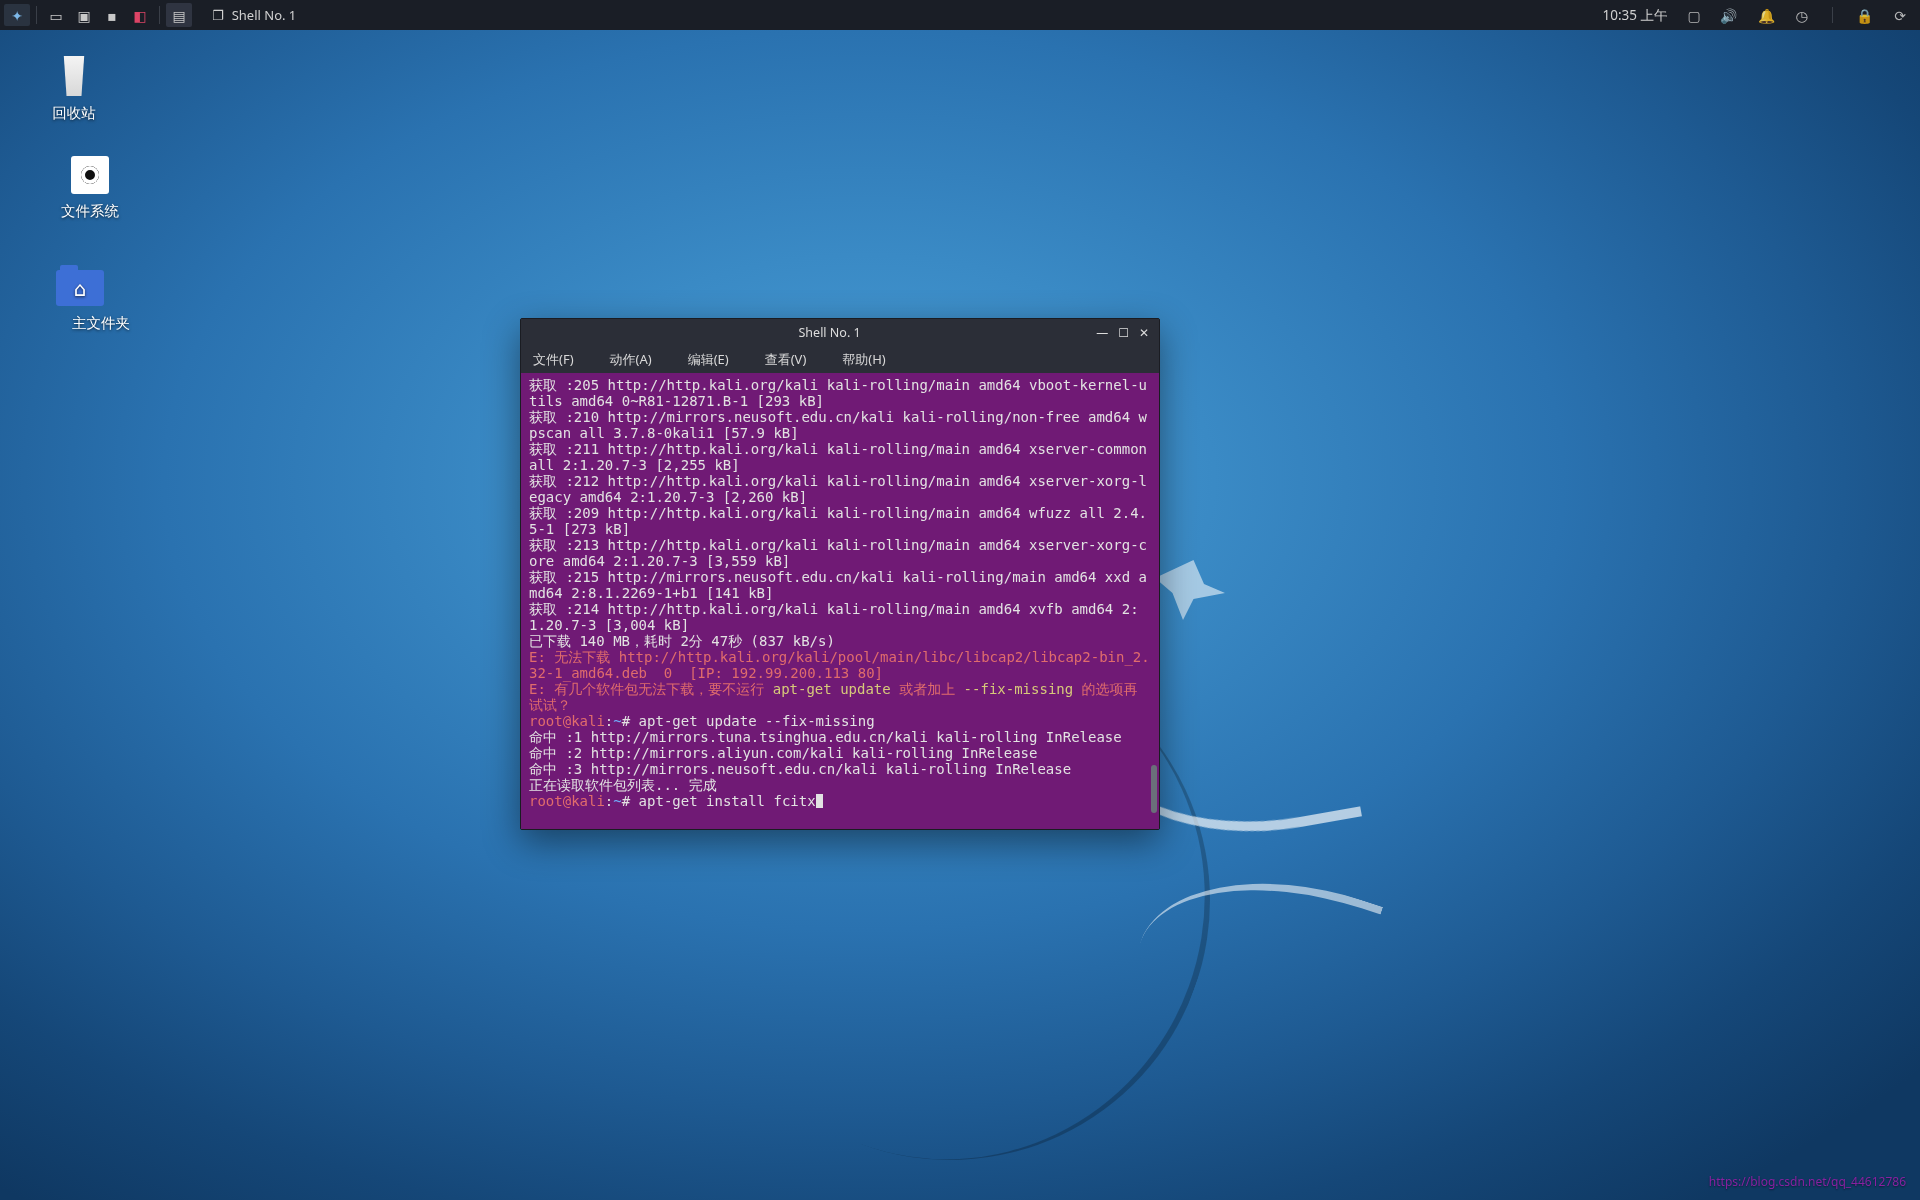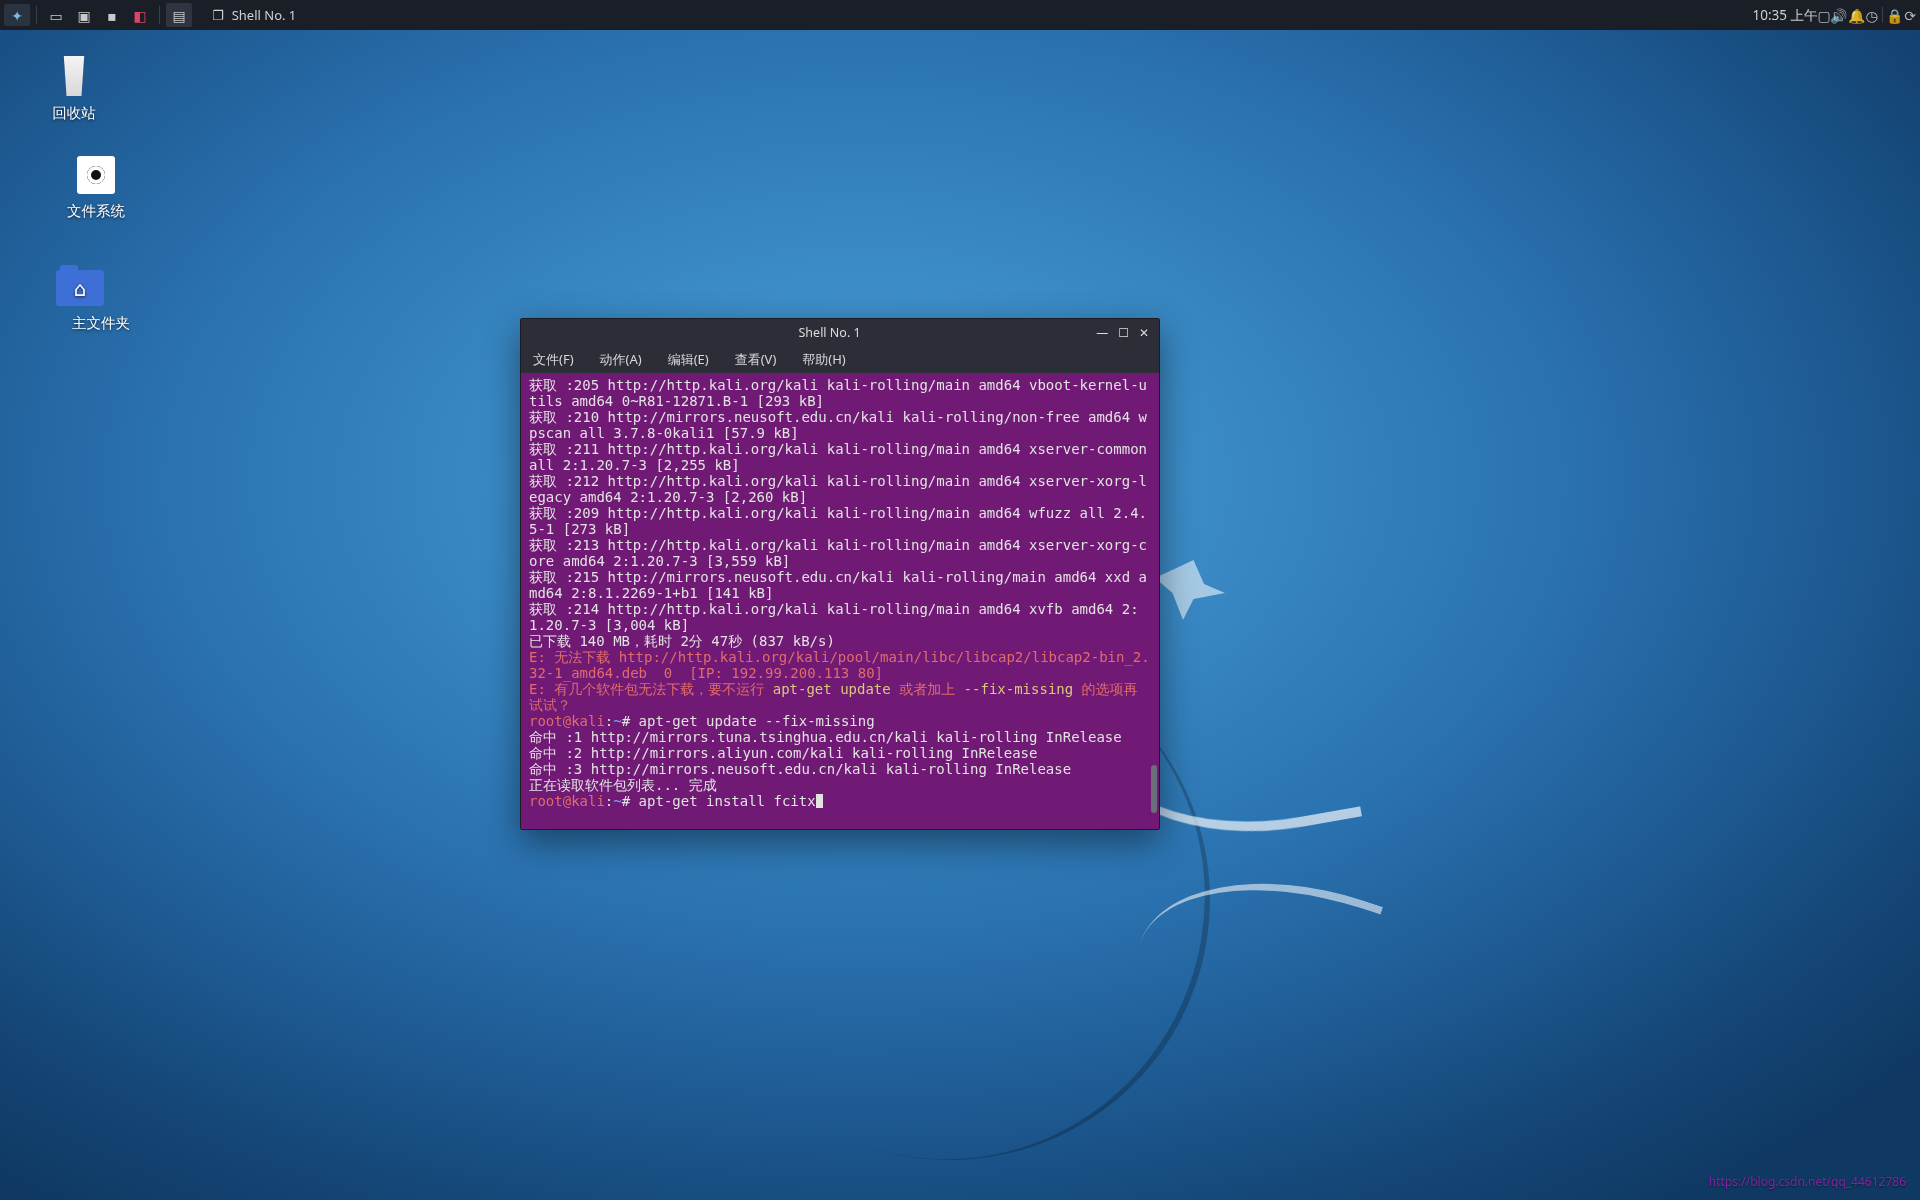--- a/index.html
+++ b/index.html
@@ -27,22 +27,22 @@
   background: #2f3441; height: 24px; padding: 0 6px;
   display: flex; align-items: center; border-radius: 2px;
 }
 .panel .taskbar {
   margin-left: 12px; display: flex; align-items: center;
   height: 24px; padding: 0 24px 0 8px; background: transparent;
   font-size: 13px; gap: 8px;
 }
 .panel .taskbar .term-icon { font-size: 13px; }
 .panel-right {
-  margin-left: auto; display: flex; align-items: center; gap: 0;
-  padding-right: 4px; font-size: 13.5px;
+  margin-left: auto; display: flex; align-items: center; gap: 20px;
+  padding-right: 14px; font-size: 13.5px;
 }
 .panel-right .tray-icon { font-size: 14px; opacity: .85; }
 .panel-right .vsep { width: 1px; height: 16px; background: #3a3f48; margin: 0 4px; }
 
 
 .desktop-icon {
   position: absolute; width: 100px; text-align: center;
   color: #fff; font-size: 14.5px; text-shadow: 0 1px 3px rgba(0,0,0,.7);
 }
 .desktop-icon .icon-box {
@@ -71,21 +71,21 @@
   display: flex; flex-direction: column;
 }
 .term-titlebar {
   height: 26px; background: #2b2e37; display:flex; align-items:center;
   font-size: 12.5px; color:#dcdcdc;
 }
 .term-titlebar .title { flex:1; text-align:center; }
 .term-titlebar .win-btns { display:flex; gap:10px; padding: 0 10px; font-size:12px; }
 .term-titlebar .win-btns span { cursor:default; }
 .term-menubar {
-  height: 28px; display:flex; align-items:center; gap:26px;
+  height: 28px; display:flex; align-items:center; gap:36px;
   padding: 0 12px; font-size: 13px; color:#d8d8d8;
 }
 .term-body {
   flex:1; background:#701a75; padding: 4px 8px 8px; overflow:hidden; position:relative;
   font-family: "DejaVu Sans Mono","Menlo","Consolas",monospace;
   font-size: 14px; line-height: 16px; color:#e2e2e2; white-space:pre-wrap; word-break:break-all;
 }
 .c-red  { color:#e06c6c; }
 .c-blue { color:#6fa8f7; }
 .c-yel  { color:#d7c97a; }
@@ -125,21 +125,21 @@
     <span class="vsep"></span>
     <span class="tray-icon">🔒</span>
     <span class="tray-icon">⟳</span>
   </div>
 </div>
 
 <div class="desktop-icon trash" style="left:24px; top:50px;">
   <div class="icon-box"></div>
   <div>回收站</div>
 </div>
-<div class="desktop-icon fs" style="left:46px; top:156px;">
+<div class="desktop-icon fs" style="left:40px; top:156px;">
   <div class="icon-box"></div>
   <div>文件系统</div>
 </div>
 <div class="desktop-icon home" style="left:30px; top:262px;text-align:right;">
   <div class="icon-box"></div>
   <div>主文件夹</div>
 </div>
 
 <div class="swoosh s3"></div>
 <div class="swoosh s1"></div>

